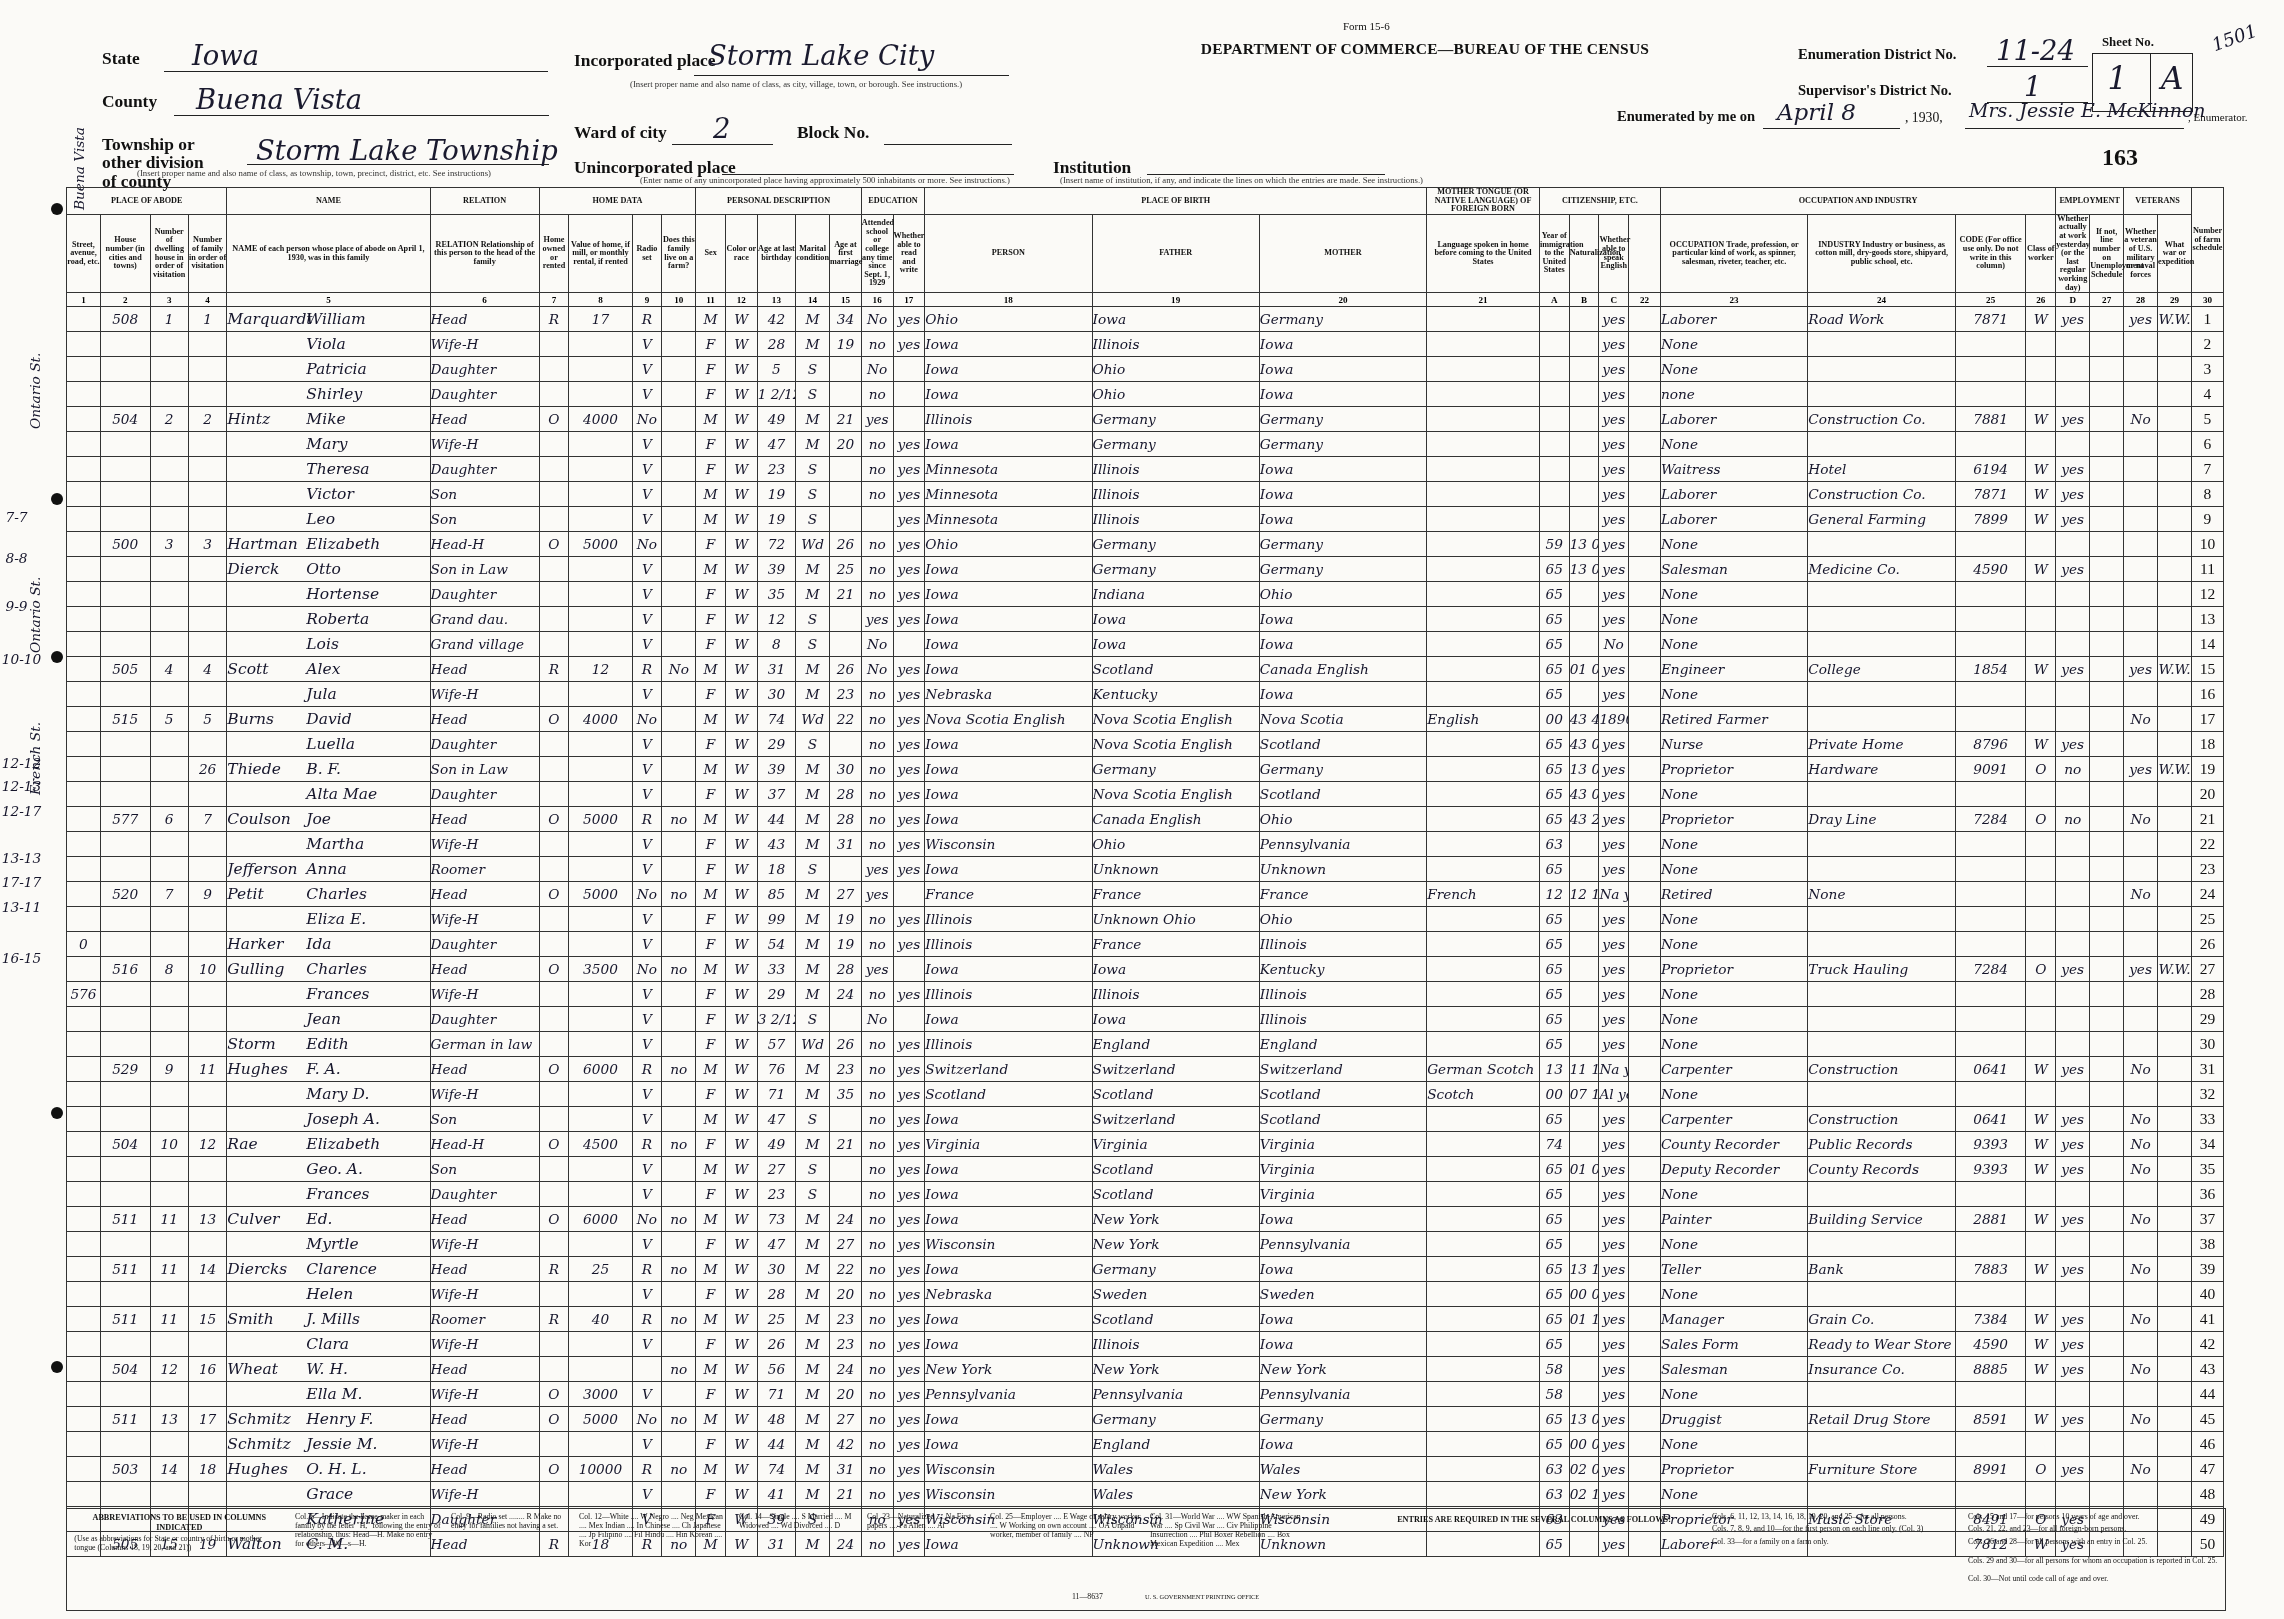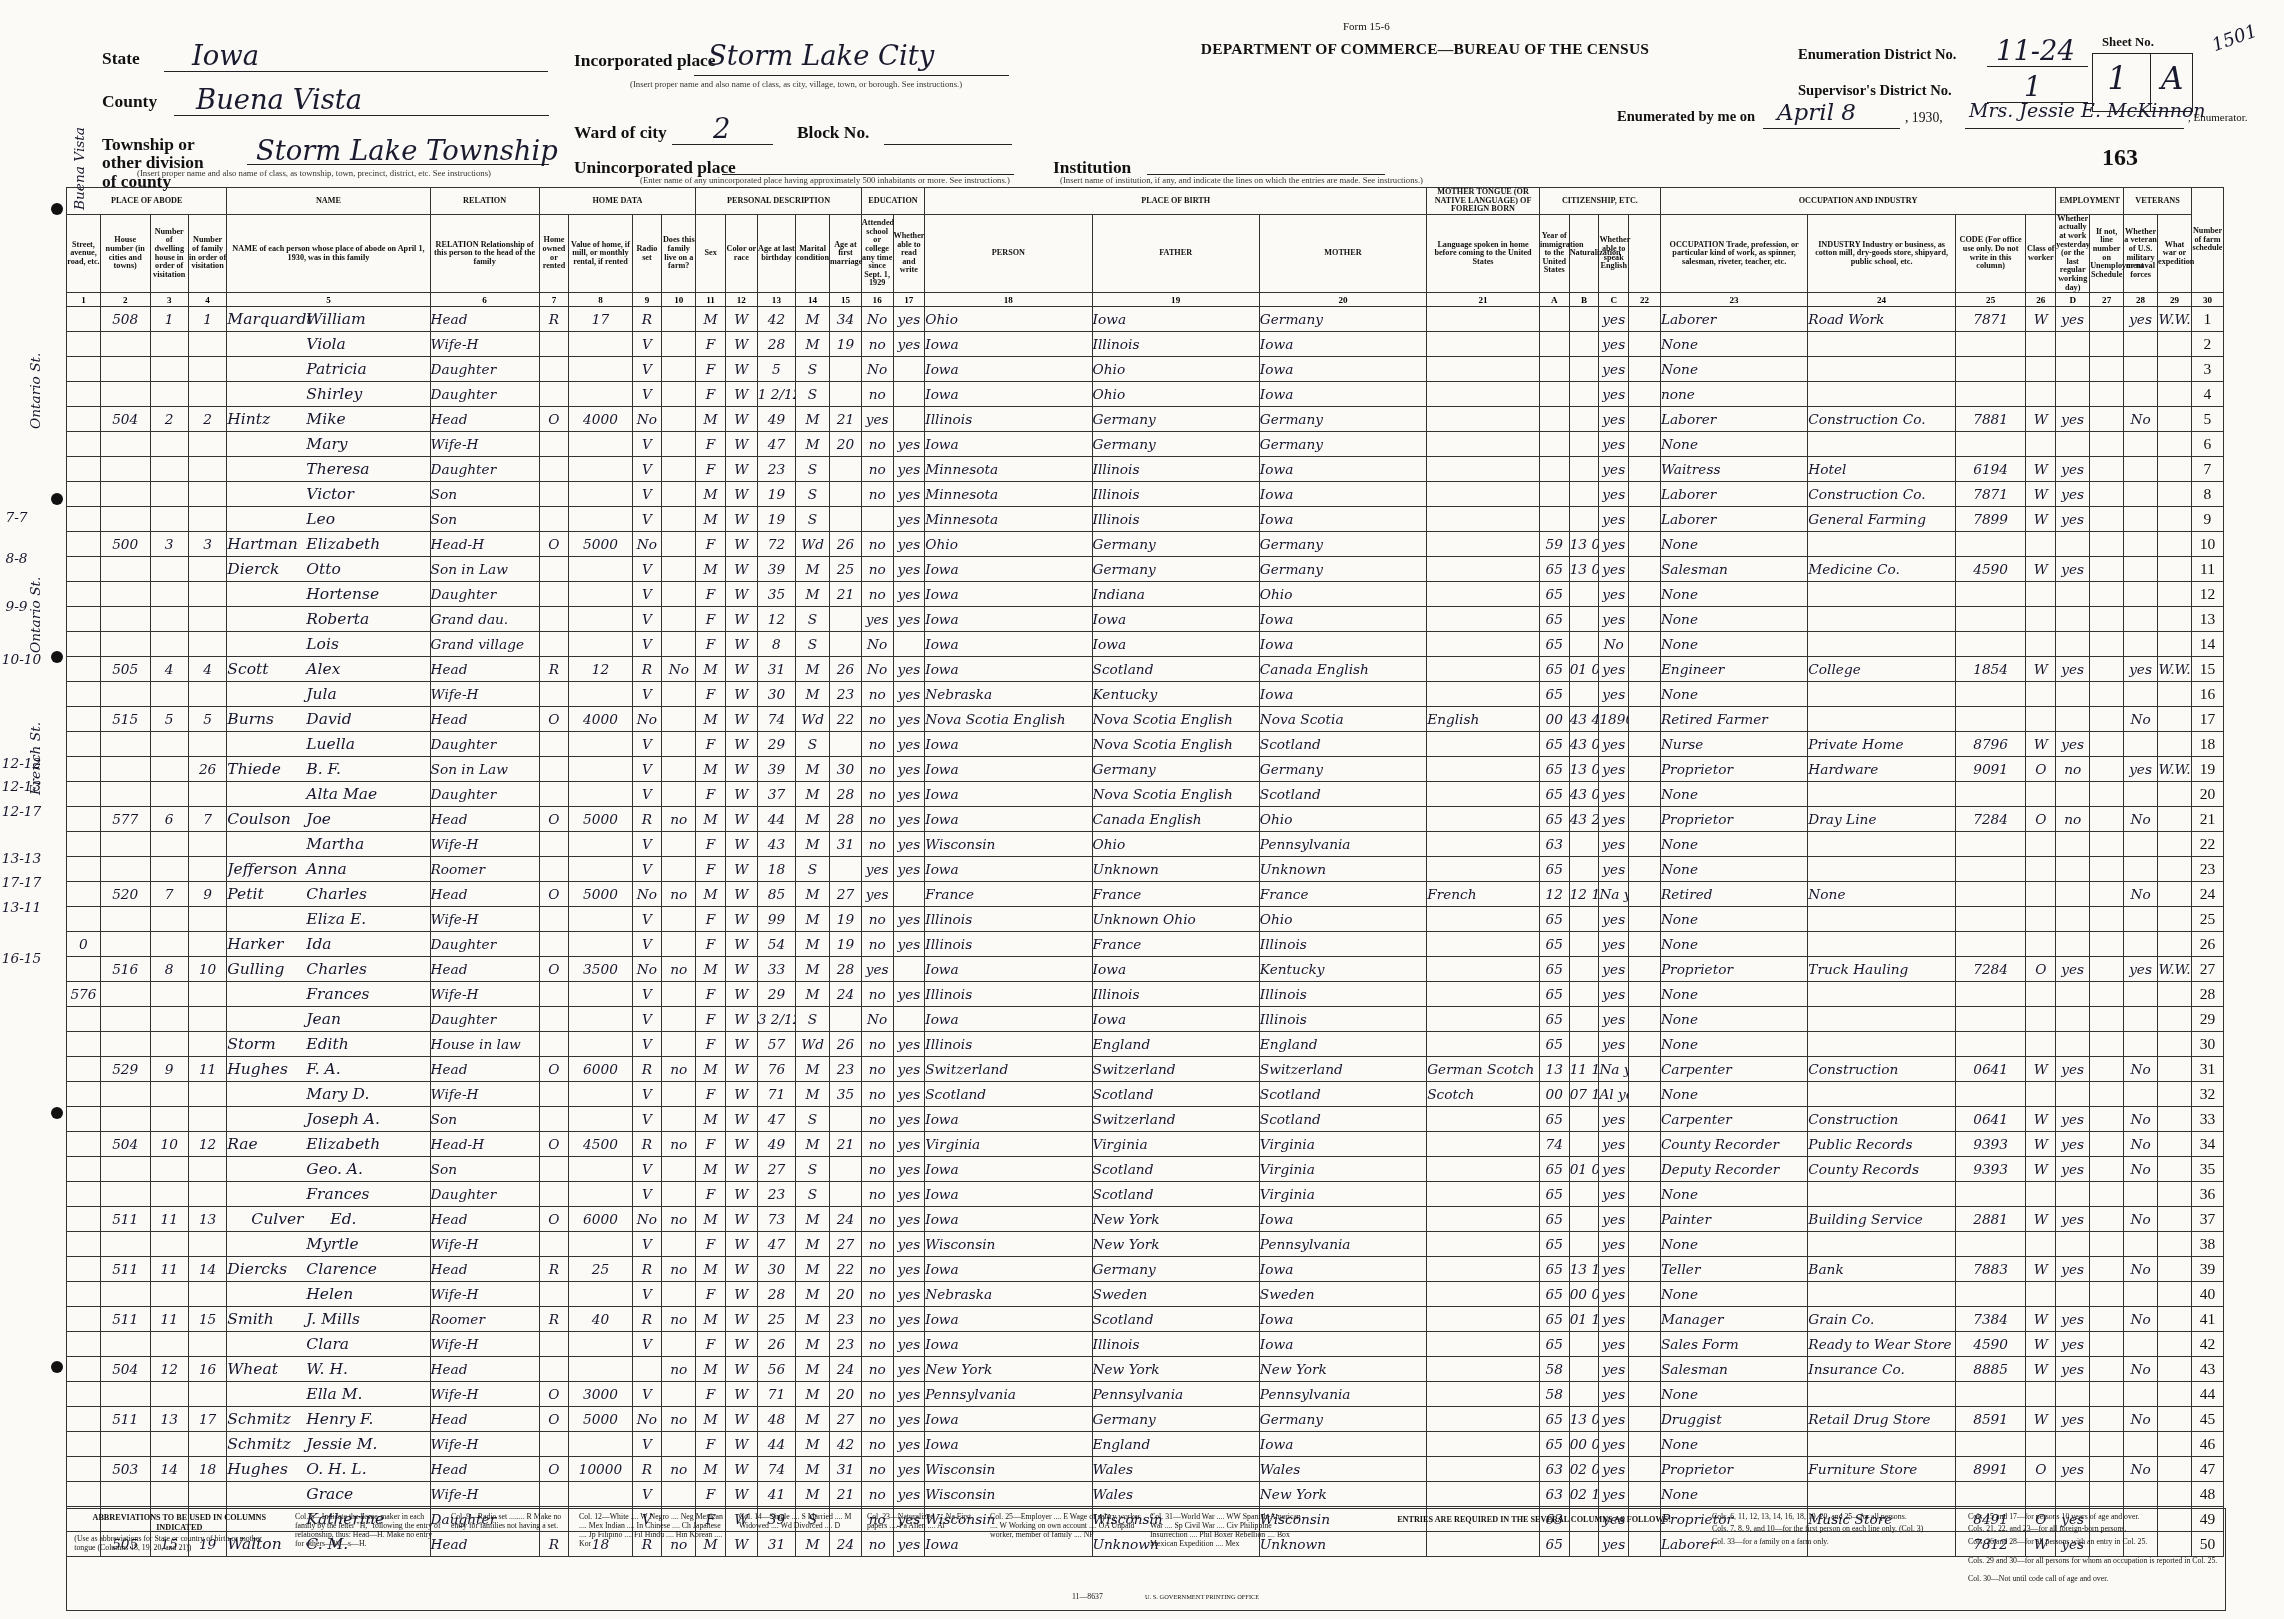--- a/index.html
+++ b/index.html
@@ -1313,21 +1313,21 @@
               <td class="cellh ctr" style="font-size: 13.7px;"></td>
               <td class="cellh ctr" style="font-size: 13.7px;"></td>
               <td class="rn">29</td>
             </tr>
             <tr class="drow">
               <td class="cellh ctr" style="font-size: 13.7px;"></td>
               <td class="cellh ctr" style="font-size: 13.7px;"></td>
               <td class="cellh ctr" style="font-size: 13.7px;"></td>
               <td class="cellh ctr" style="font-size: 13.7px;"></td>
               <td class="cellh"><span style="display: inline-block; width: 79px; font-style: italic;">Storm</span><span>Edith</span></td>
-              <td class="cellh" style="font-size: 13.7px;">House in law</td>
+              <td class="cellh" style="font-size: 13.7px;">German in law</td>
               <td class="cellh ctr" style="font-size: 13.7px;"></td>
               <td class="cellh ctr" style="font-size: 13.7px;"></td>
               <td class="cellh ctr" style="font-size: 13.7px;">V</td>
               <td class="cellh ctr" style="font-size: 13.7px;"></td>
               <td class="cellh ctr" style="font-size: 13.7px;">F</td>
               <td class="cellh ctr" style="font-size: 13.7px;">W</td>
               <td class="cellh ctr" style="font-size: 13.7px;">57</td>
               <td class="cellh ctr" style="font-size: 13.7px;">Wd</td>
               <td class="cellh ctr" style="font-size: 13.7px;">26</td>
               <td class="cellh ctr" style="font-size: 13.7px;">no</td>
@@ -1564,21 +1564,21 @@
               <td class="cellh ctr" style="font-size: 13.7px;"></td>
               <td class="cellh ctr" style="font-size: 13.7px;"></td>
               <td class="cellh ctr" style="font-size: 13.7px;"></td>
               <td class="rn">36</td>
             </tr>
             <tr class="drow">
               <td class="cellh ctr" style="font-size: 13.7px;"></td>
               <td class="cellh ctr" style="font-size: 13.7px;">511</td>
               <td class="cellh ctr" style="font-size: 13.7px;">11</td>
               <td class="cellh ctr" style="font-size: 13.7px;">13</td>
-              <td class="cellh"><span style="display: inline-block; width: 79px; margin-left: 24px;">Culver</span><span>Ed.</span></td>
+              <td class="cellh"><span style="display: inline-block; width: 79px;">Culver</span><span>Ed.</span></td>
               <td class="cellh" style="font-size: 13.7px;">Head</td>
               <td class="cellh ctr" style="font-size: 13.7px;">O</td>
               <td class="cellh ctr" style="font-size: 13.7px;">6000</td>
               <td class="cellh ctr" style="font-size: 13.7px;">No</td>
               <td class="cellh ctr" style="font-size: 13.7px;">no</td>
               <td class="cellh ctr" style="font-size: 13.7px;">M</td>
               <td class="cellh ctr" style="font-size: 13.7px;">W</td>
               <td class="cellh ctr" style="font-size: 13.7px;">73</td>
               <td class="cellh ctr" style="font-size: 13.7px;">M</td>
               <td class="cellh ctr" style="font-size: 13.7px;">24</td>

